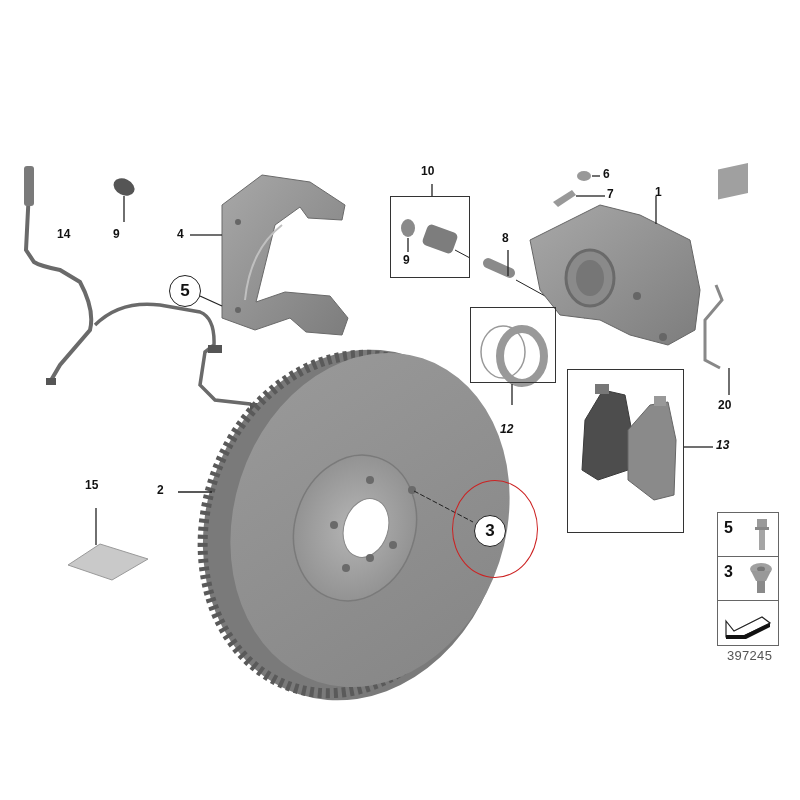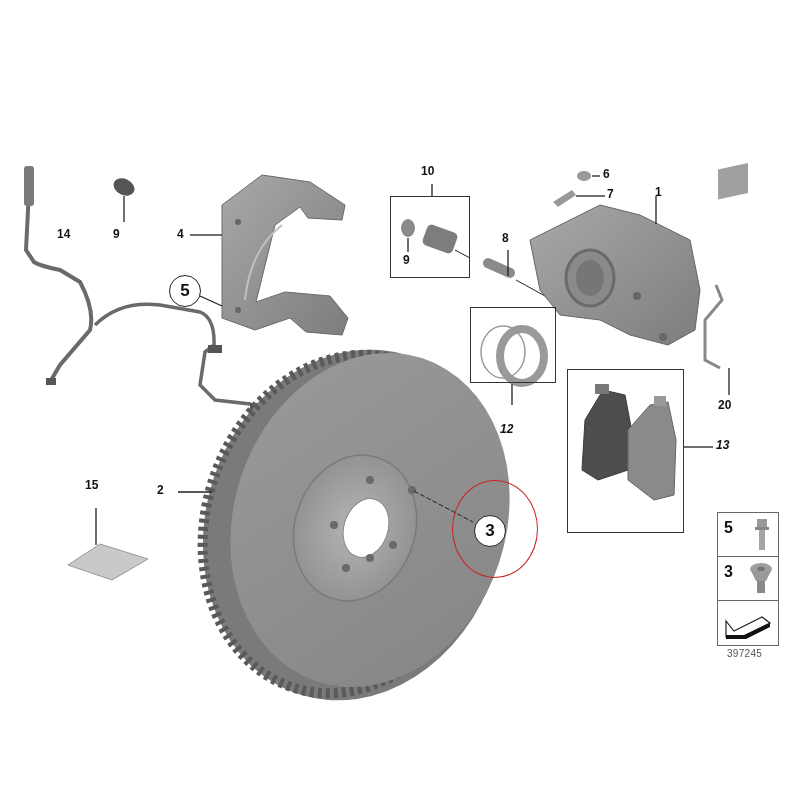--- a/index.html
+++ b/index.html
@@ -5,21 +5,21 @@
   html, body { margin:0; padding:0; background:#ffffff; }
   body { width:800px; height:800px; position:relative; overflow:hidden; font-family:"Liberation Sans", sans-serif; }
   .canvas { position:absolute; left:0; top:0; width:800px; height:800px; }
   .lbl { position:absolute; font-family:"Liberation Sans", sans-serif; font-weight:bold; font-size:12px; color:#111; line-height:1; }
   .box { position:absolute; border:1.5px solid #333; box-sizing:border-box; background:transparent; }
   .circle-lbl { position:absolute; width:32px; height:32px; border:1.5px solid #222; border-radius:50%; box-sizing:border-box; display:flex; align-items:center; justify-content:center; font-weight:bold; font-size:17px; color:#111; background:#fff; }
   .legend { position:absolute; left:717px; top:512px; width:62px; height:134px; border:1px solid #666; box-sizing:border-box; background:#fff; }
   .legend-row { position:relative; height:44px; border-bottom:1px solid #666; box-sizing:border-box; }
   .legend-row:last-child { border-bottom:none; height:44px; }
   .legend-num { position:absolute; left:6px; top:6px; font-weight:bold; font-size:16px; color:#111; }
-  .diagram-id { position:absolute; left:727px; top:648px; font-size:10px; color:#555; letter-spacing:0.3px; }
+  .diagram-id { position:absolute; left:727px; top:648px; font-size:13px; color:#555; letter-spacing:0.3px; }
   .highlight { position:absolute; left:452px; top:480px; width:86px; height:98px; border:1px solid #c22; border-radius:50%; box-sizing:border-box; }
 </style>
 </head>
 <body>
 
 <div class="canvas">
 
   <svg width="800" height="800" viewBox="0 0 800 800" style="position:absolute;left:0;top:0">
     <defs>
       <linearGradient id="discG" x1="0" y1="0" x2="1" y2="1">

